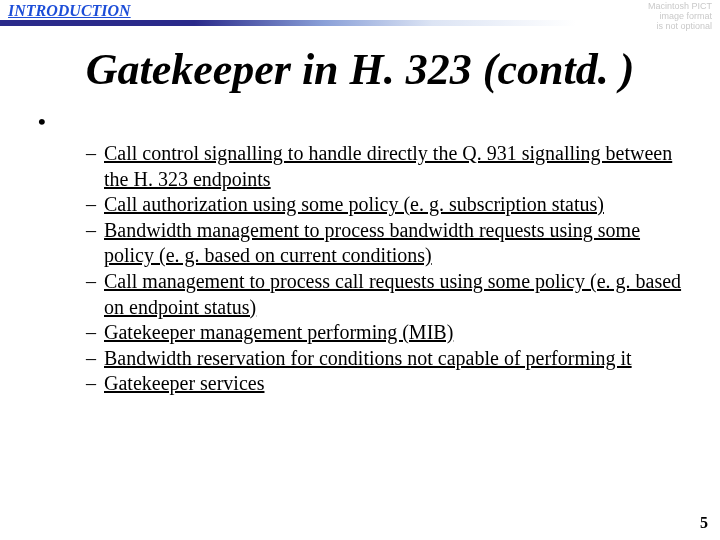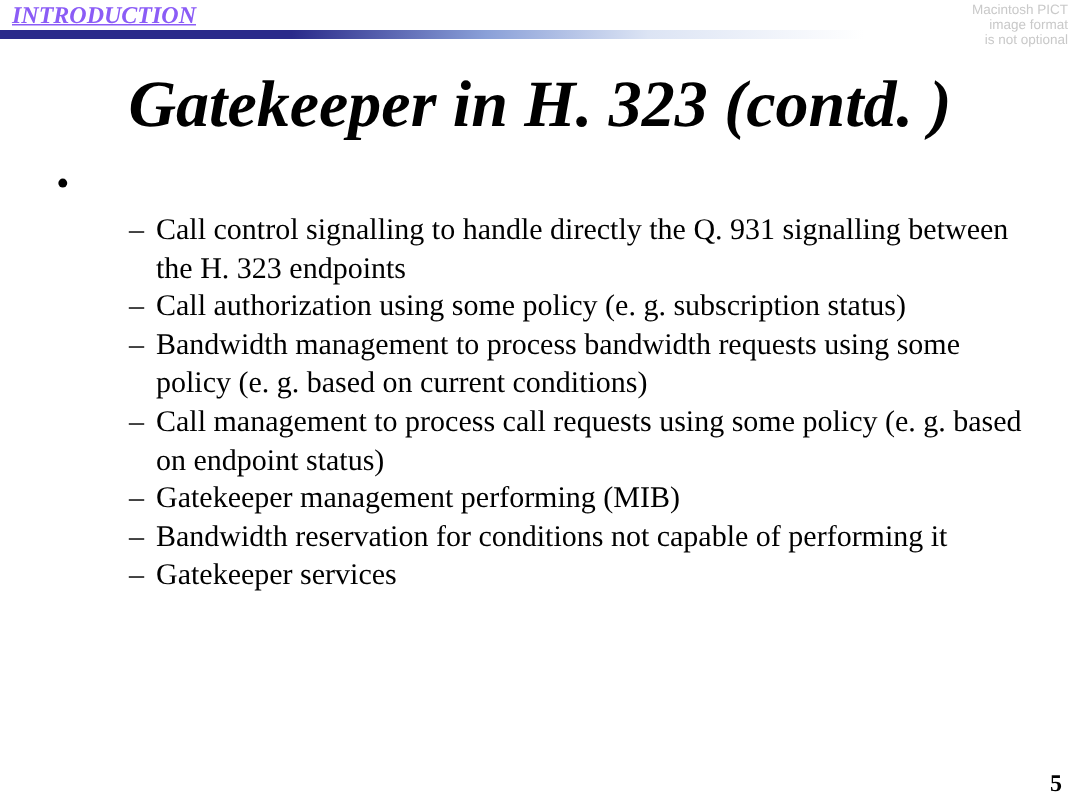--- a/index.html
+++ b/index.html
@@ -21,21 +21,21 @@
       height: 26px;
       width: 100%;
     }
     .header-label {
       position: absolute;
       left: 8px;
       top: 2px;
       font-style: italic;
       font-weight: bold;
       font-size: 16px;
-      color: #8b5cf6;
+      color: #1d4ed8;
       z-index: 2;
     }
     .header-label-underline {
       text-decoration: underline;
     }
     .header-gradient {
       position: absolute;
       left: 0;
       top: 20px;
       height: 6px;
@@ -82,20 +82,21 @@
       line-height: 1.28;
       display: flex;
       margin-bottom: 0px;
     }
     .sub-dash {
       margin-right: 8px;
       flex-shrink: 0;
     }
     .sub-text {
       flex: 1;
+      text-decoration: underline;
     }
     .page-number {
       position: absolute;
       bottom: 8px;
       right: 12px;
       font-size: 16px;
       font-weight: bold;
     }
   </style>
 </head>

